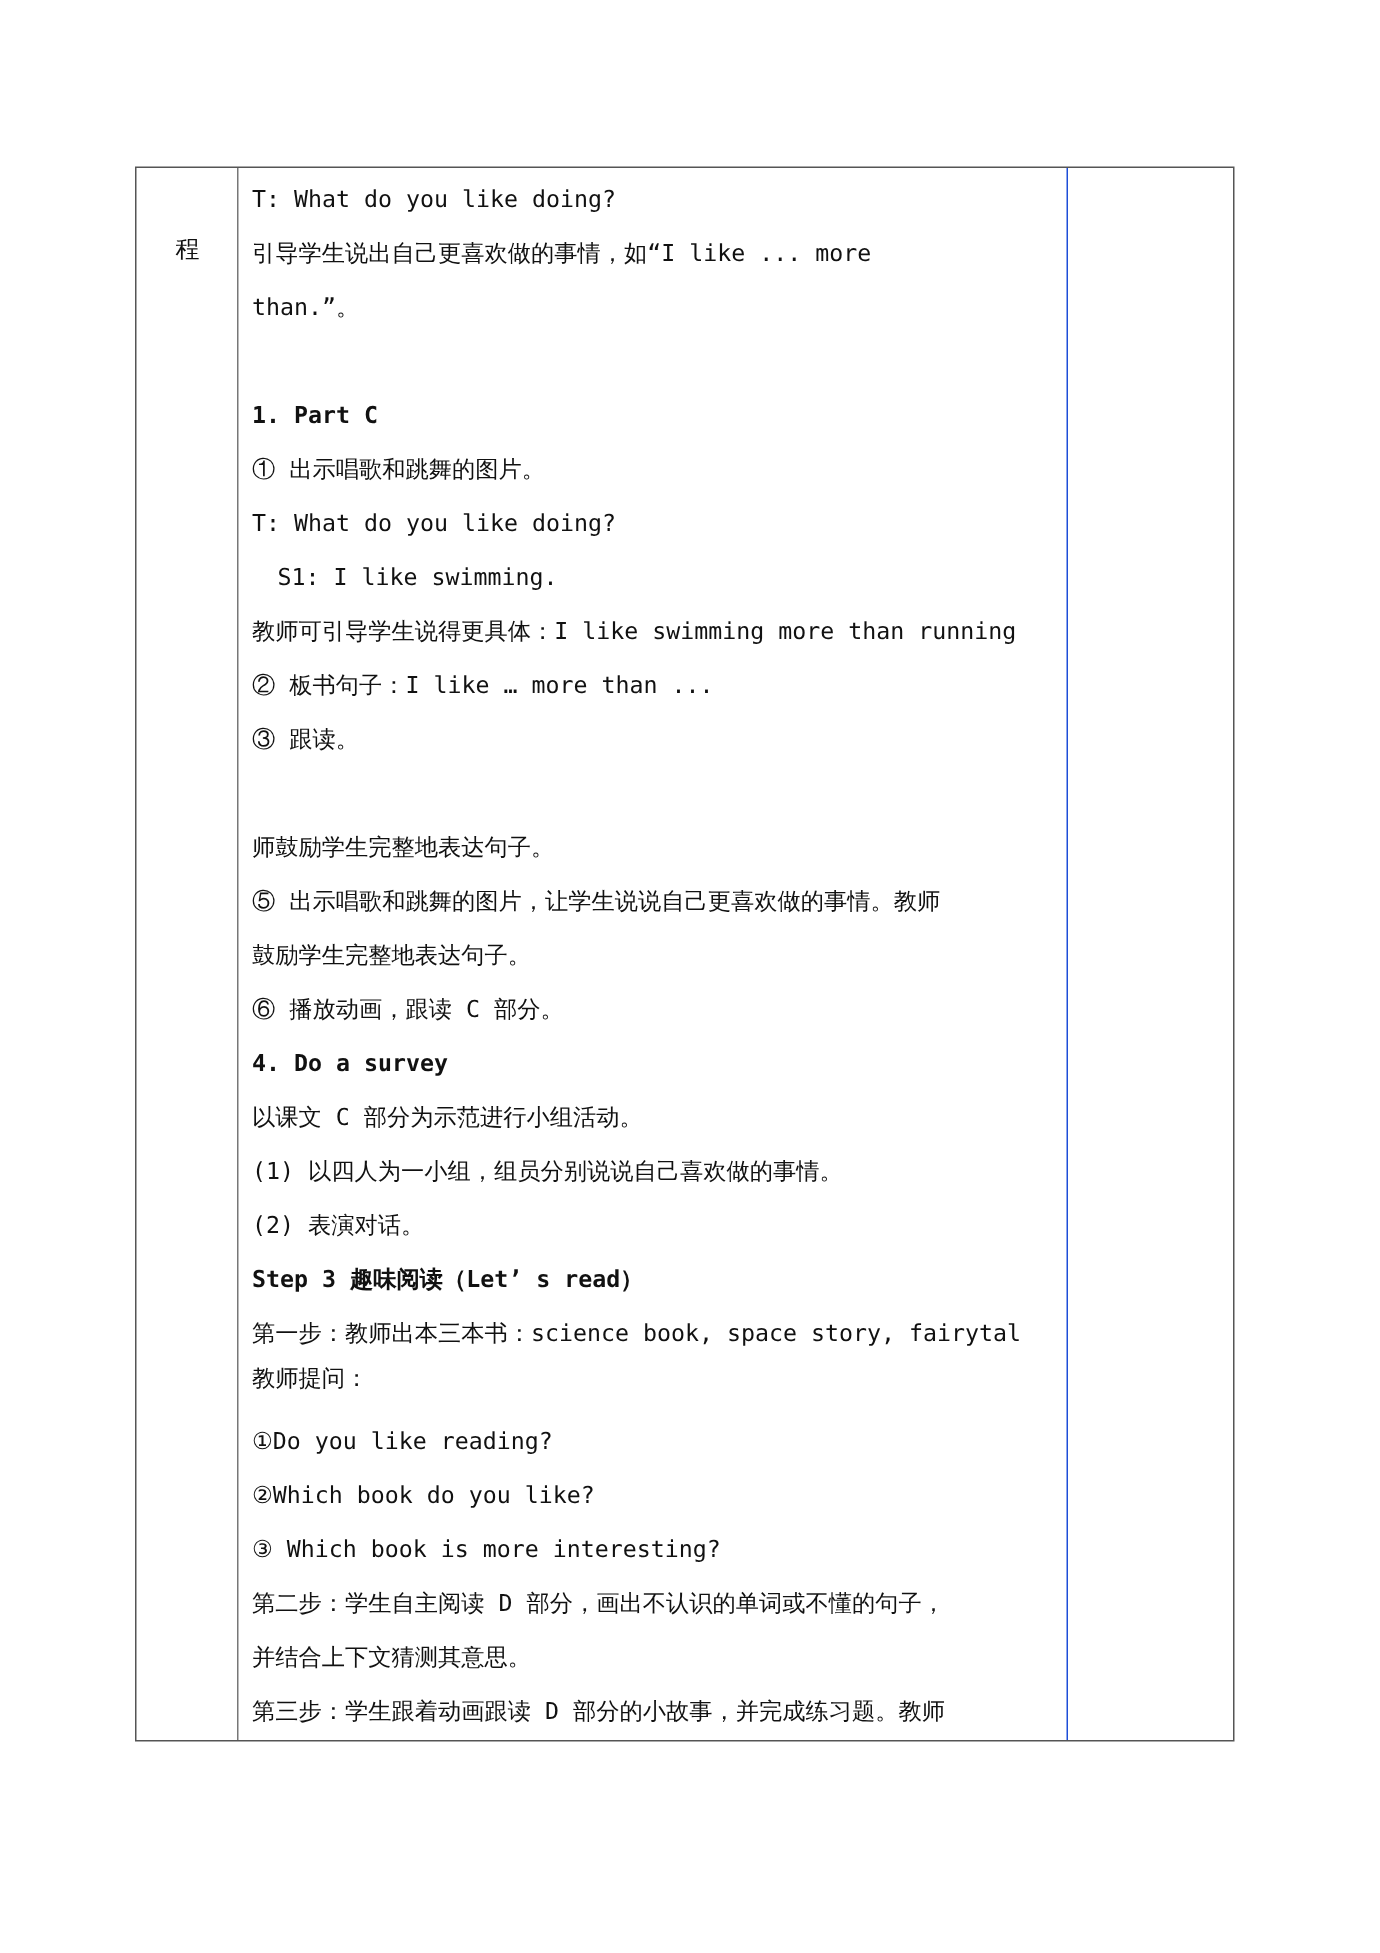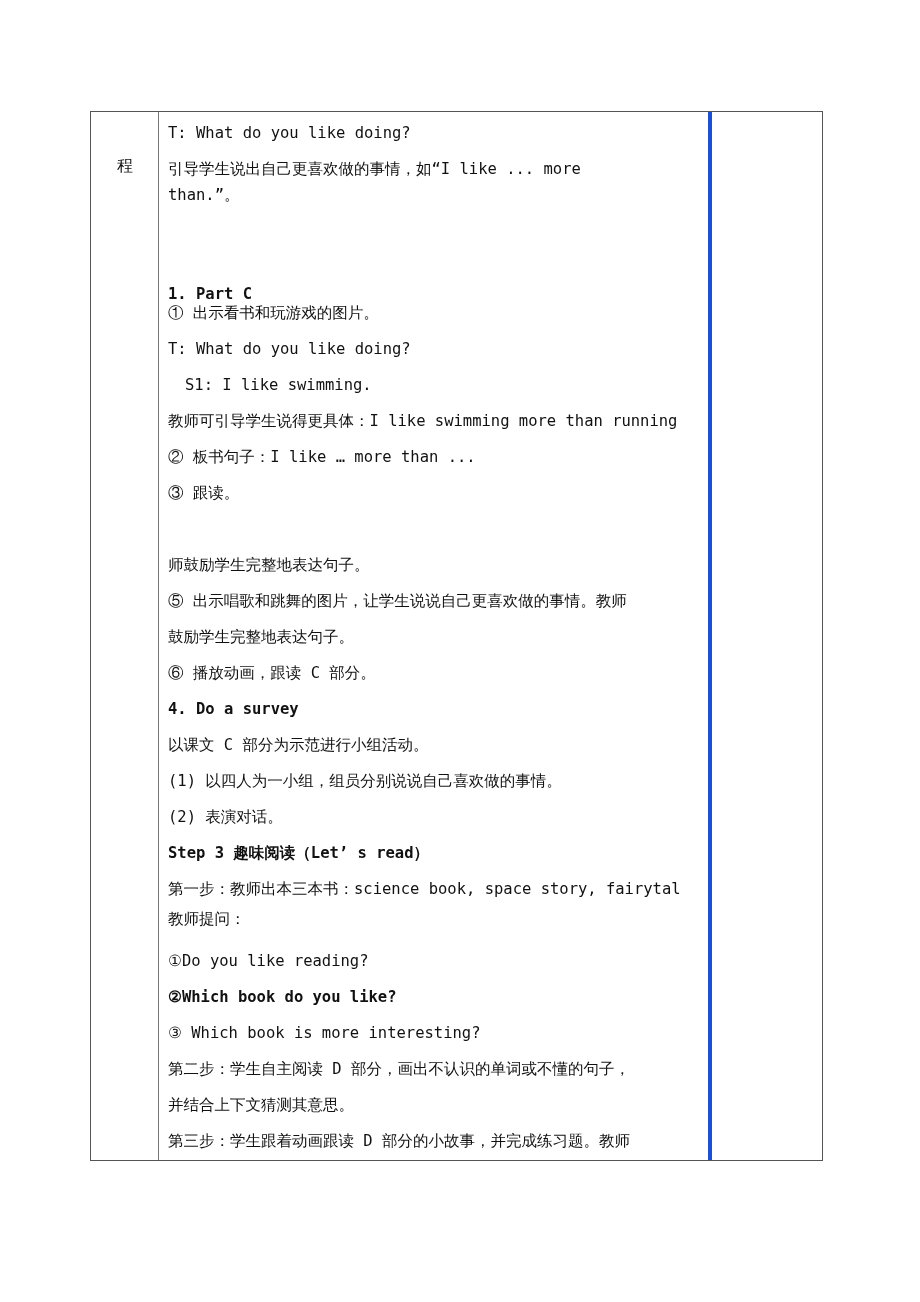--- a/index.html
+++ b/index.html
@@ -3,58 +3,58 @@
 <meta charset="utf-8">
 <style>
   html, body { margin: 0; padding: 0; background: #ffffff; }
   body { width: 920px; height: 1302px; position: relative; overflow: hidden;
          font-family: "DejaVu Sans Mono", "Liberation Mono", monospace; color: #111; }
   .doc-table { position: absolute; left: 90px; top: 111px; width: 733px; height: 1050px;
                border: 1px solid #555; box-sizing: border-box; }
   .col-label { position: absolute; left: 0; top: 0; width: 68px; height: 100%;
                border-right: 1px solid #777; box-sizing: border-box; }
   .col-main { position: absolute; left: 68px; top: 0; width: 553px; height: 100%;
-              border-right: 4px solid #1d4ed8; box-sizing: border-box; overflow: hidden; }
+              border-right: 1px solid #1d4ed8; box-sizing: border-box; overflow: hidden; }
   .col-note { position: absolute; left: 621px; top: 0; width: 111px; height: 100%; }
   .row-label { position: absolute; left: 0; width: 68px; top: 44px; text-align: center;
                font-family: "DejaVu Serif", "Liberation Serif", serif; font-size: 16px; }
   .line { position: absolute; left: 9px; white-space: nowrap; font-size: 15.5px;
           line-height: 20px; letter-spacing: 0px; }
   .line.bold { font-weight: bold; }
 </style>
 </head>
 <body>
 
 <div class="doc-table">
   <div class="col-label">
     <div class="row-label">程</div>
   </div>
   <div class="col-main" id="content-col">
       <div class="line" style="top: 11px;">T: What do you like doing?</div>
       <div class="line" style="top: 47px;">引导学生说出自己更喜欢做的事情，如“I like ... more</div>
-      <div class="line" style="top: 73px; text-align: center;">than.”。</div>
-      <div class="line bold" style="top: 172px; text-align: center;">1. Part C</div>
-      <div class="line" style="top: 191px;">① 出示看书和玩游戏的图片。</div>
+      <div class="line" style="top: 83px; text-align: center;">than.”。</div>
+      <div class="line bold" style="top: 155px; text-align: center;">1. Part C</div>
+      <div class="line" style="top: 191px;">① 出示唱歌和跳舞的图片。</div>
       <div class="line" style="top: 227px;">T: What do you like doing?</div>
       <div class="line" style="top: 263px; margin-left: 17px;">S1: I like swimming.</div>
       <div class="line" style="top: 299px;">教师可引导学生说得更具体：I like swimming more than running</div>
       <div class="line" style="top: 335px;">② 板书句子：I like … more than ...</div>
       <div class="line" style="top: 371px;">③ 跟读。</div>
       <div class="line" style="top: 443px;">师鼓励学生完整地表达句子。</div>
       <div class="line" style="top: 479px;">⑤ 出示唱歌和跳舞的图片，让学生说说自己更喜欢做的事情。教师</div>
       <div class="line" style="top: 515px;">鼓励学生完整地表达句子。</div>
       <div class="line" style="top: 551px;">⑥ 播放动画，跟读 C 部分。</div>
       <div class="line bold" style="top: 587px;">4. Do a survey</div>
       <div class="line" style="top: 623px;">以课文 C 部分为示范进行小组活动。</div>
       <div class="line" style="top: 659px;">(1) 以四人为一小组，组员分别说说自己喜欢做的事情。</div>
       <div class="line" style="top: 695px;">(2) 表演对话。</div>
       <div class="line bold" style="top: 731px;">Step 3 趣味阅读（Let’ s read）</div>
       <div class="line" style="top: 767px;">第一步：教师出本三本书：science book, space story, fairytal</div>
       <div class="line" style="top: 797px;">教师提问：</div>
       <div class="line" style="top: 839px;">①Do you like reading?</div>
-      <div class="line" style="top: 875px; font-weight: bold;">②Which book do you like?</div>
+      <div class="line" style="top: 875px;">②Which book do you like?</div>
       <div class="line" style="top: 911px;">③ Which book is more interesting?</div>
       <div class="line" style="top: 947px;">第二步：学生自主阅读 D 部分，画出不认识的单词或不懂的句子，</div>
       <div class="line" style="top: 983px;">并结合上下文猜测其意思。</div>
       <div class="line" style="top: 1019px;">第三步：学生跟着动画跟读 D 部分的小故事，并完成练习题。教师</div>
     </div>
   <div class="col-note"></div>
 </div>
 
 </body></html>

